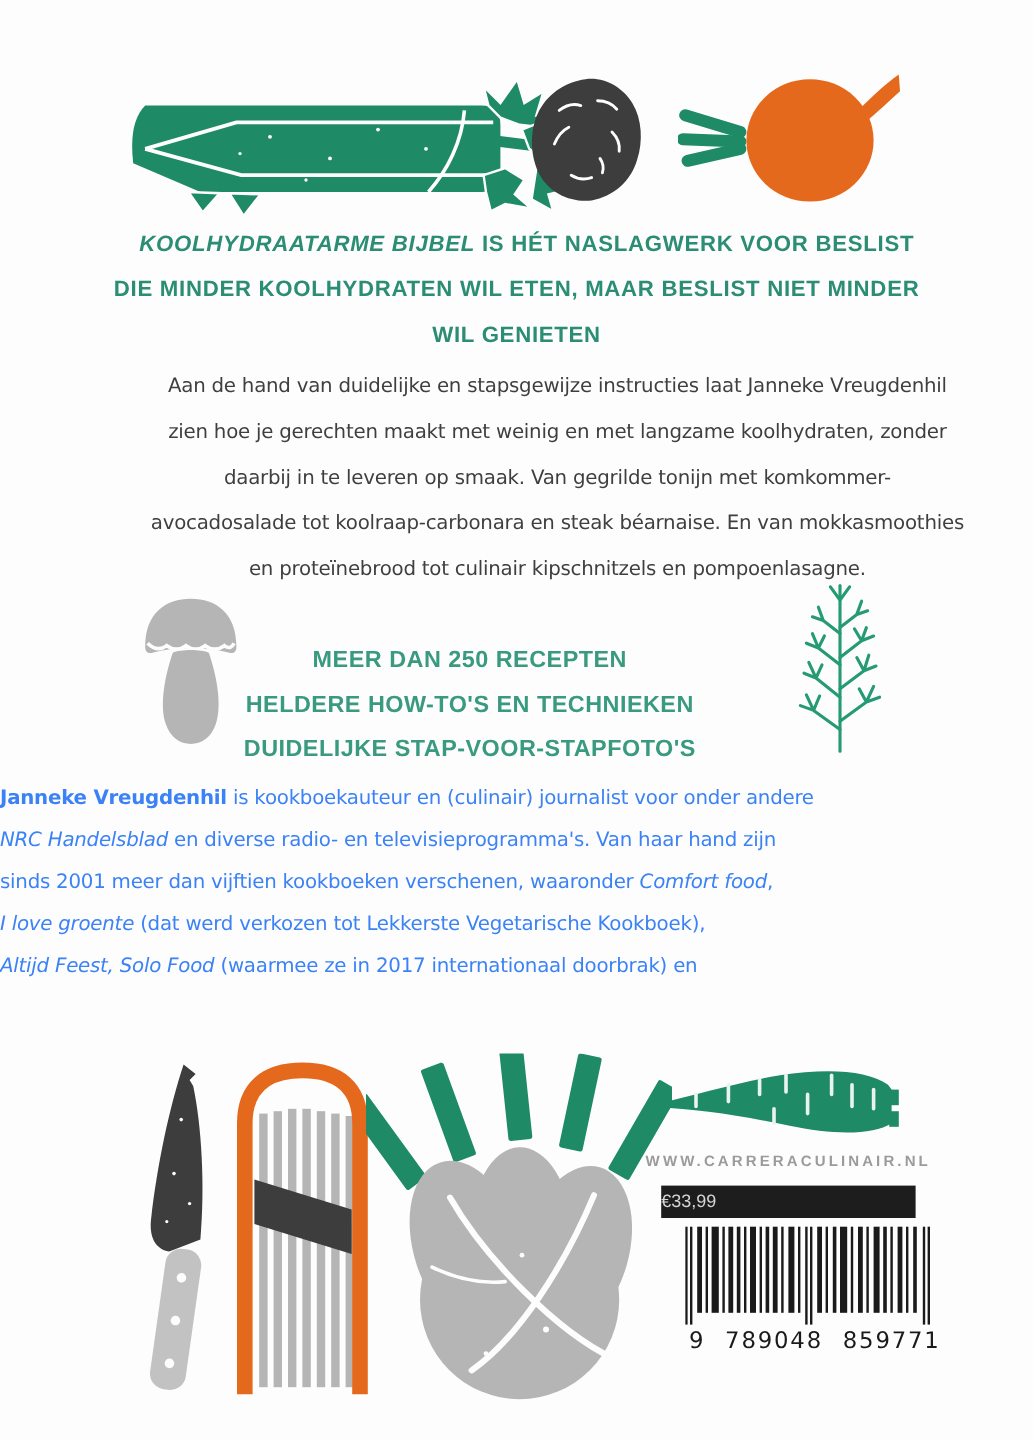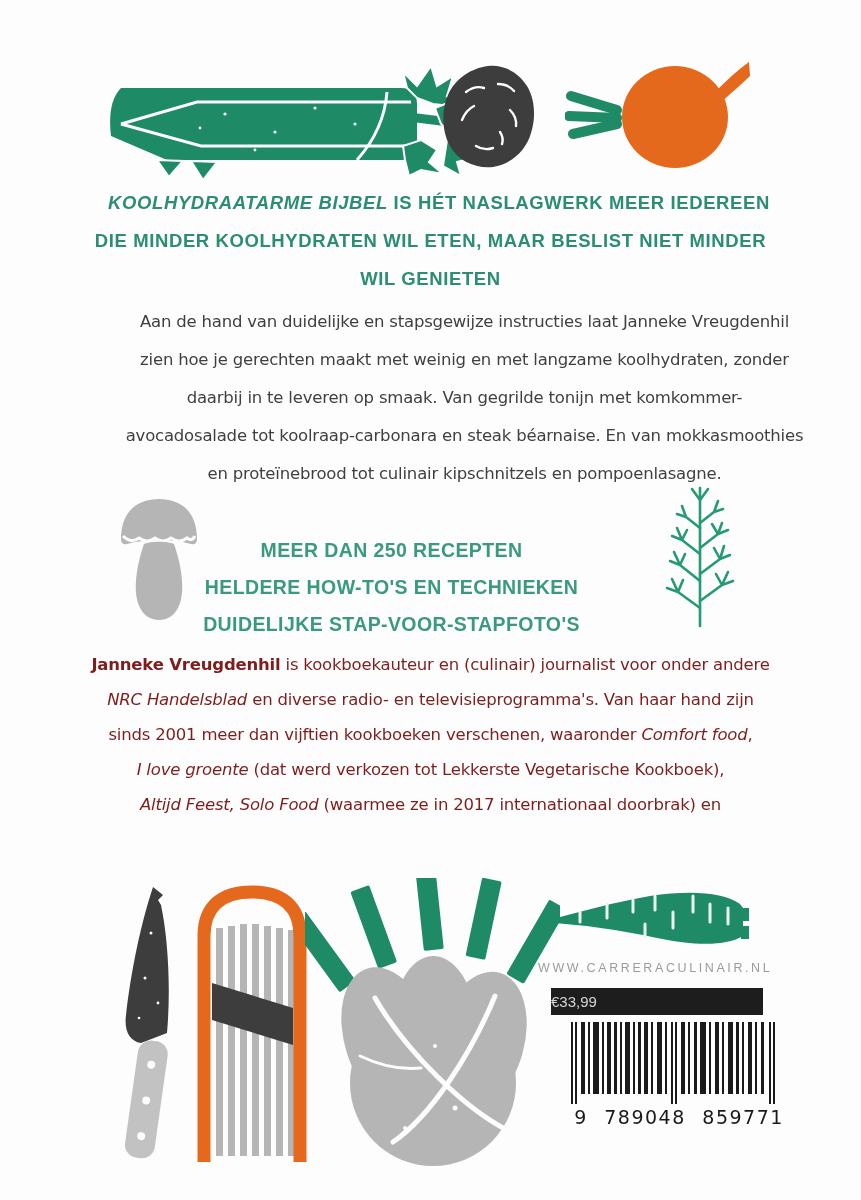--- a/index.html
+++ b/index.html
@@ -14,28 +14,28 @@
   #headline .i{font-style:italic;margin-left:17px;}
   
   #intro{top:303px;left:0;width:861px;text-align:center;color:#3f3f3f;
          font-size:16.5px;line-height:38px;letter-spacing:-.2px;white-space:nowrap;padding-left:34px;}
   
   #highlights{top:532px;left:0;width:783px;text-align:center;
               font-family:"Liberation Sans",sans-serif;font-weight:700;
               font-size:19.5px;line-height:37px;letter-spacing:.4px;color:#399a7f;
               white-space:nowrap;}
   
-  #author{top:647px;left:0;width:861px;text-align:center;color:#7f1d1d;
+  #author{top:647px;left:0;width:861px;text-align:left;color:#3b82f6;
           font-size:16.5px;line-height:35px;letter-spacing:-.2px;white-space:nowrap;}
   #author .b{font-weight:700;}
   .i{font-style:italic;}
   
   #website{top:961px;left:538px;width:230px;text-align:left;color:#9b9b9b;
            font-family:"Liberation Sans",sans-serif;font-size:12.5px;
-           letter-spacing:2.6px;white-space:nowrap;}
+           letter-spacing:2.6px;white-space:nowrap;font-weight:bold;}
   #pricebar{top:988px;left:551px;width:212px;height:27px;background:#1d1d1d;
             display:flex;align-items:center;justify-content:flex-start;}
   #pricebar span{color:#d6d6d6;font-family:"Liberation Sans",sans-serif;font-size:15px;}
   #barcode{top:1022px;left:549px;width:216px;text-align:center;margin-left:22px;}
   #isbn{margin-top:2px;color:#1a1a1a;font-size:19px;letter-spacing:1.5px;
         word-spacing:9px;font-family:"DejaVu Sans",sans-serif;white-space:nowrap;}
   svg{display:block;}
 </style>
 </head>
 <body>
@@ -82,21 +82,21 @@
     <g stroke="#1f8a66" stroke-width="10" stroke-linecap="round">
       <path d="M6,36 L52,50"></path>
         <path d="M4,56 L52,58"></path>
         <path d="M8,74 L52,64"></path>
     </g>
     <ellipse cx="110" cy="57" rx="53" ry="51" fill="#e5691c"></ellipse>
     <path d="M152,30 C164,18 173,10 184,2 L185,16 C172,28 161,38 151,46 Z" fill="#e5691c"></path>
   </svg>
 
   <div id="headline" class="abs">
-    <div><span class="i">KOOLHYDRAATARME BIJBEL</span><span> IS HÉT NASLAGWERK MEER IEDEREEN</span></div>
+    <div><span class="i">KOOLHYDRAATARME BIJBEL</span><span> IS HÉT NASLAGWERK VOOR BESLIST</span></div>
     <div><span>DIE MINDER KOOLHYDRATEN WIL ETEN, MAAR BESLIST NIET MINDER</span></div>
     <div><span>WIL GENIETEN</span></div>
   </div>
 
   <div id="intro" class="abs">
     <div>Aan de hand van duidelijke en stapsgewijze instructies laat Janneke Vreugdenhil</div>
     <div>zien hoe je gerechten maakt met weinig en met langzame koolhydraten, zonder</div>
     <div>daarbij in te leveren op smaak. Van gegrilde tonijn met komkommer-</div>
     <div>avocadosalade tot koolraap-carbonara en steak béarnaise. En van mokkasmoothies</div>
     <div>en proteïnebrood tot culinair kipschnitzels en pompoenlasagne.</div>

